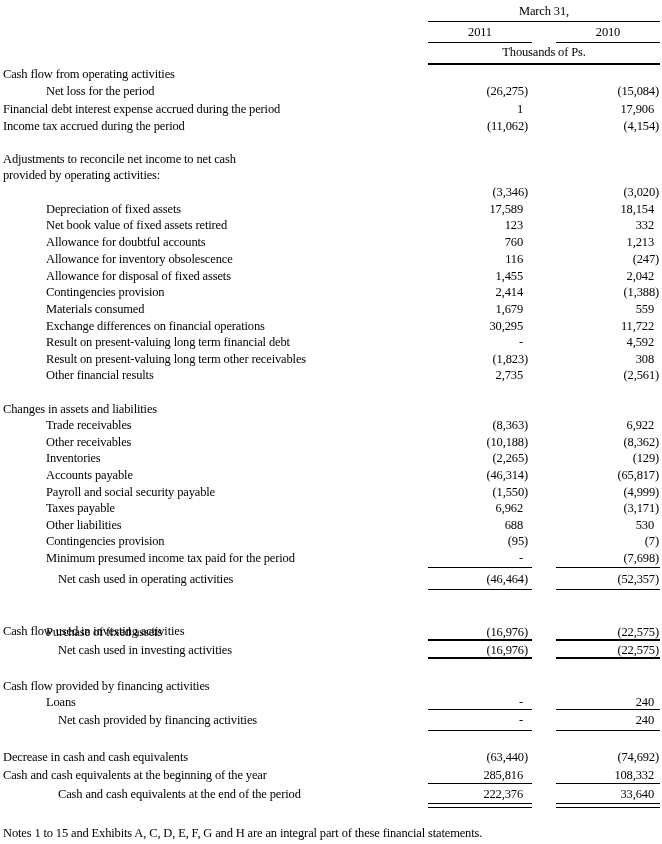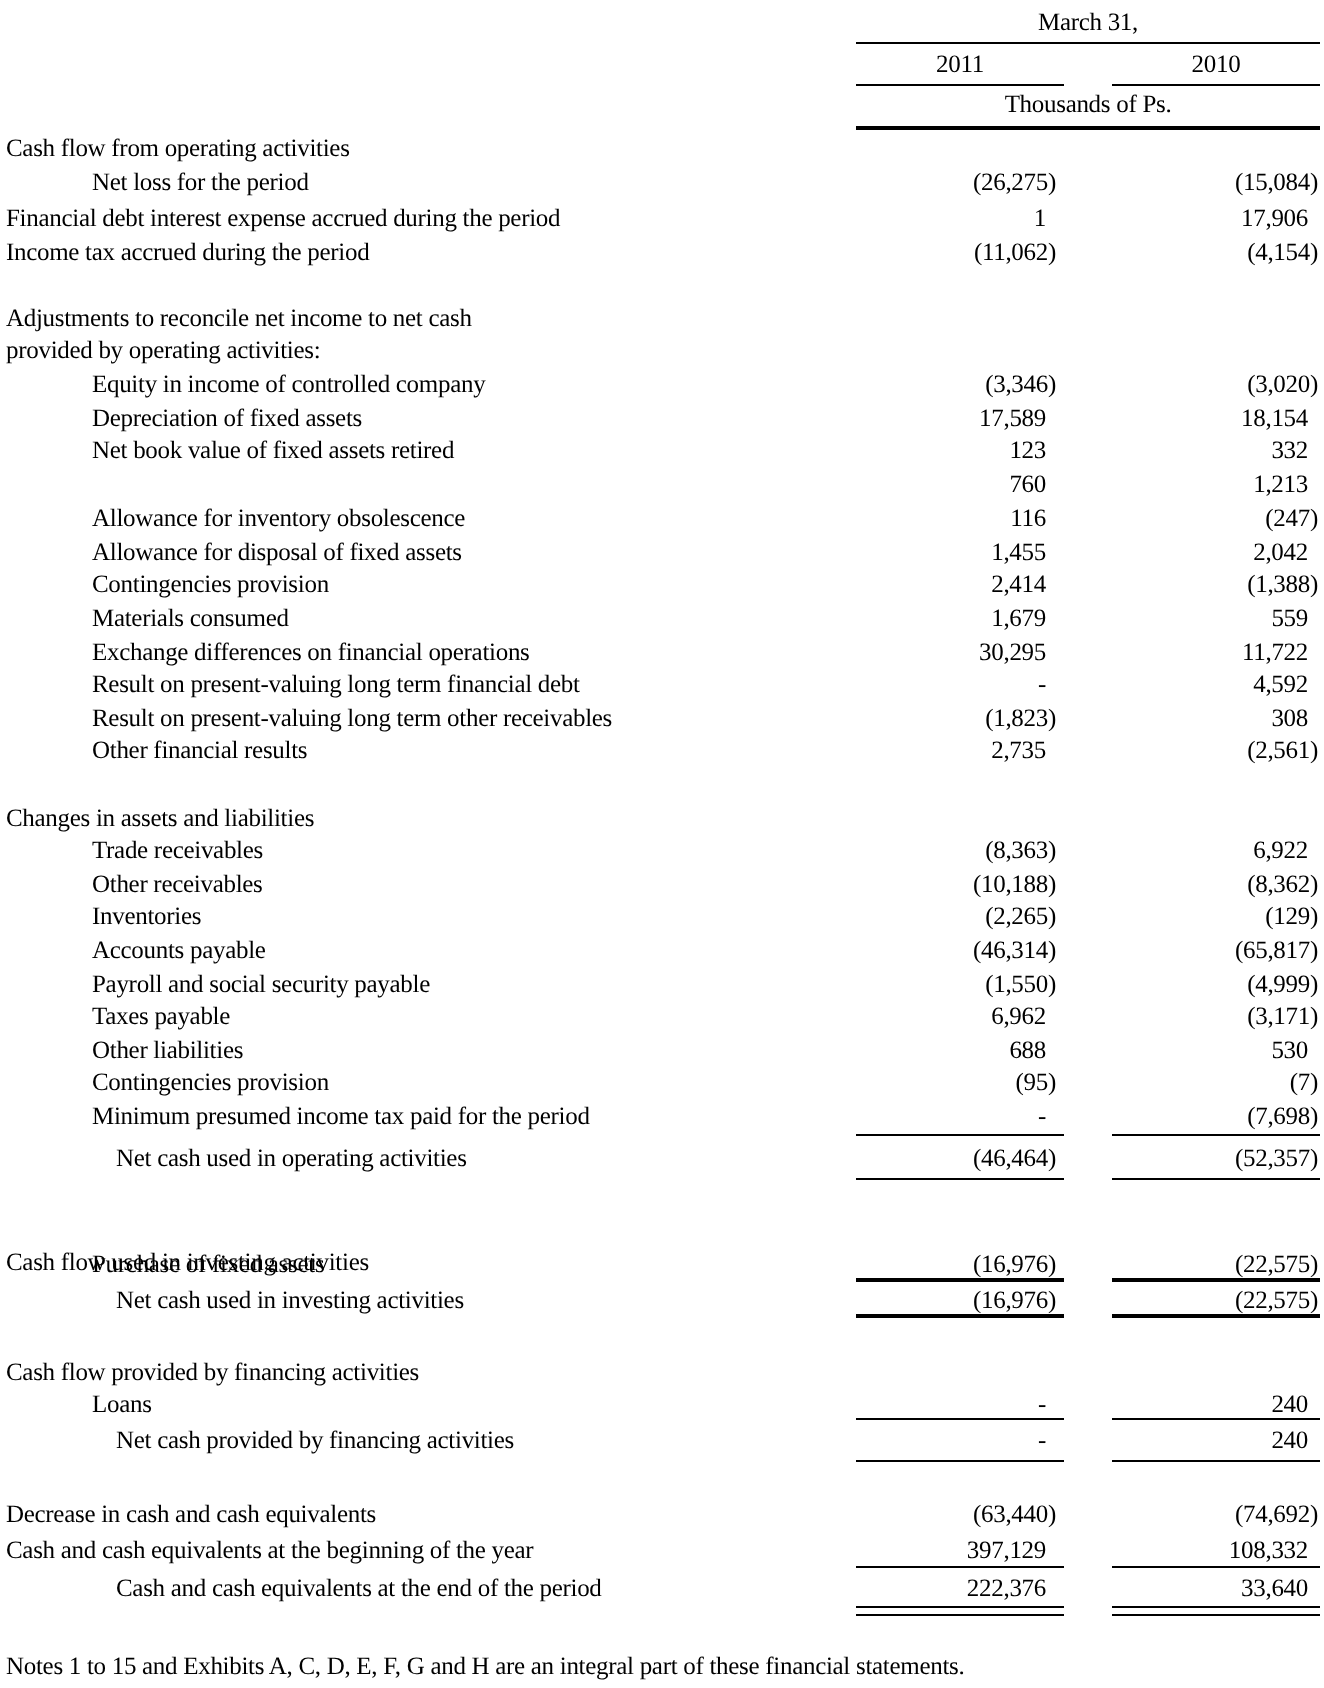--- a/index.html
+++ b/index.html
@@ -56,35 +56,35 @@
     <span class="v2">(4,154)</span>
   </div>
 
 <div class="row" style="top:151px;">
     <span class="lbl ind0">Adjustments to reconcile net income to net cash</span>
   </div>
 <div class="row" style="top:167px;">
     <span class="lbl ind0">provided by operating activities:</span>
   </div>
 <div class="row" style="top:184px;">
-    <span class="lbl ind1">Equity in income of controlled company</span>
     <span class="v1">(3,346)</span>
     <span class="v2">(3,020)</span>
   </div>
 <div class="row" style="top:201px;">
     <span class="lbl ind1">Depreciation of fixed assets</span>
     <span class="v1 pos">17,589</span>
     <span class="v2 pos">18,154</span>
   </div>
 <div class="row" style="top:217px;">
     <span class="lbl ind1">Net book value of fixed assets retired</span>
     <span class="v1 pos">123</span>
     <span class="v2 pos">332</span>
   </div>
 <div class="row" style="top:234px;">
+    <span class="lbl ind1">Allowance for doubtful accounts</span>
     <span class="v1 pos">760</span>
     <span class="v2 pos">1,213</span>
   </div>
 <div class="row" style="top:251px;">
     <span class="lbl ind1">Allowance for inventory obsolescence</span>
     <span class="v1 pos">116</span>
     <span class="v2">(247)</span>
   </div>
 <div class="row" style="top:268px;">
     <span class="lbl ind1">Allowance for disposal of fixed assets</span>
@@ -216,21 +216,21 @@
 <div class="rule c1" style="top:730px;"></div>
 <div class="rule c2" style="top:730px;"></div>
 
 <div class="row" style="top:749px;">
     <span class="lbl ind0">Decrease in cash and cash equivalents</span>
     <span class="v1">(63,440)</span>
     <span class="v2">(74,692)</span>
   </div>
 <div class="row" style="top:767px;">
     <span class="lbl ind0">Cash and cash equivalents at the beginning of the year</span>
-    <span class="v1 pos">397,129</span>
+    <span class="v1 pos">285,816</span>
     <span class="v2 pos">108,332</span>
   </div>
 <div class="rule c1" style="top:783px;"></div>
 <div class="rule c2" style="top:783px;"></div>
 <div class="row" style="top:786px;">
     <span class="lbl ind2">Cash and cash equivalents at the end of the period</span>
     <span class="v1 pos">222,376</span>
     <span class="v2 pos">33,640</span>
   </div>
 <div class="rule c1 dbl" style="top:803px;"></div>

